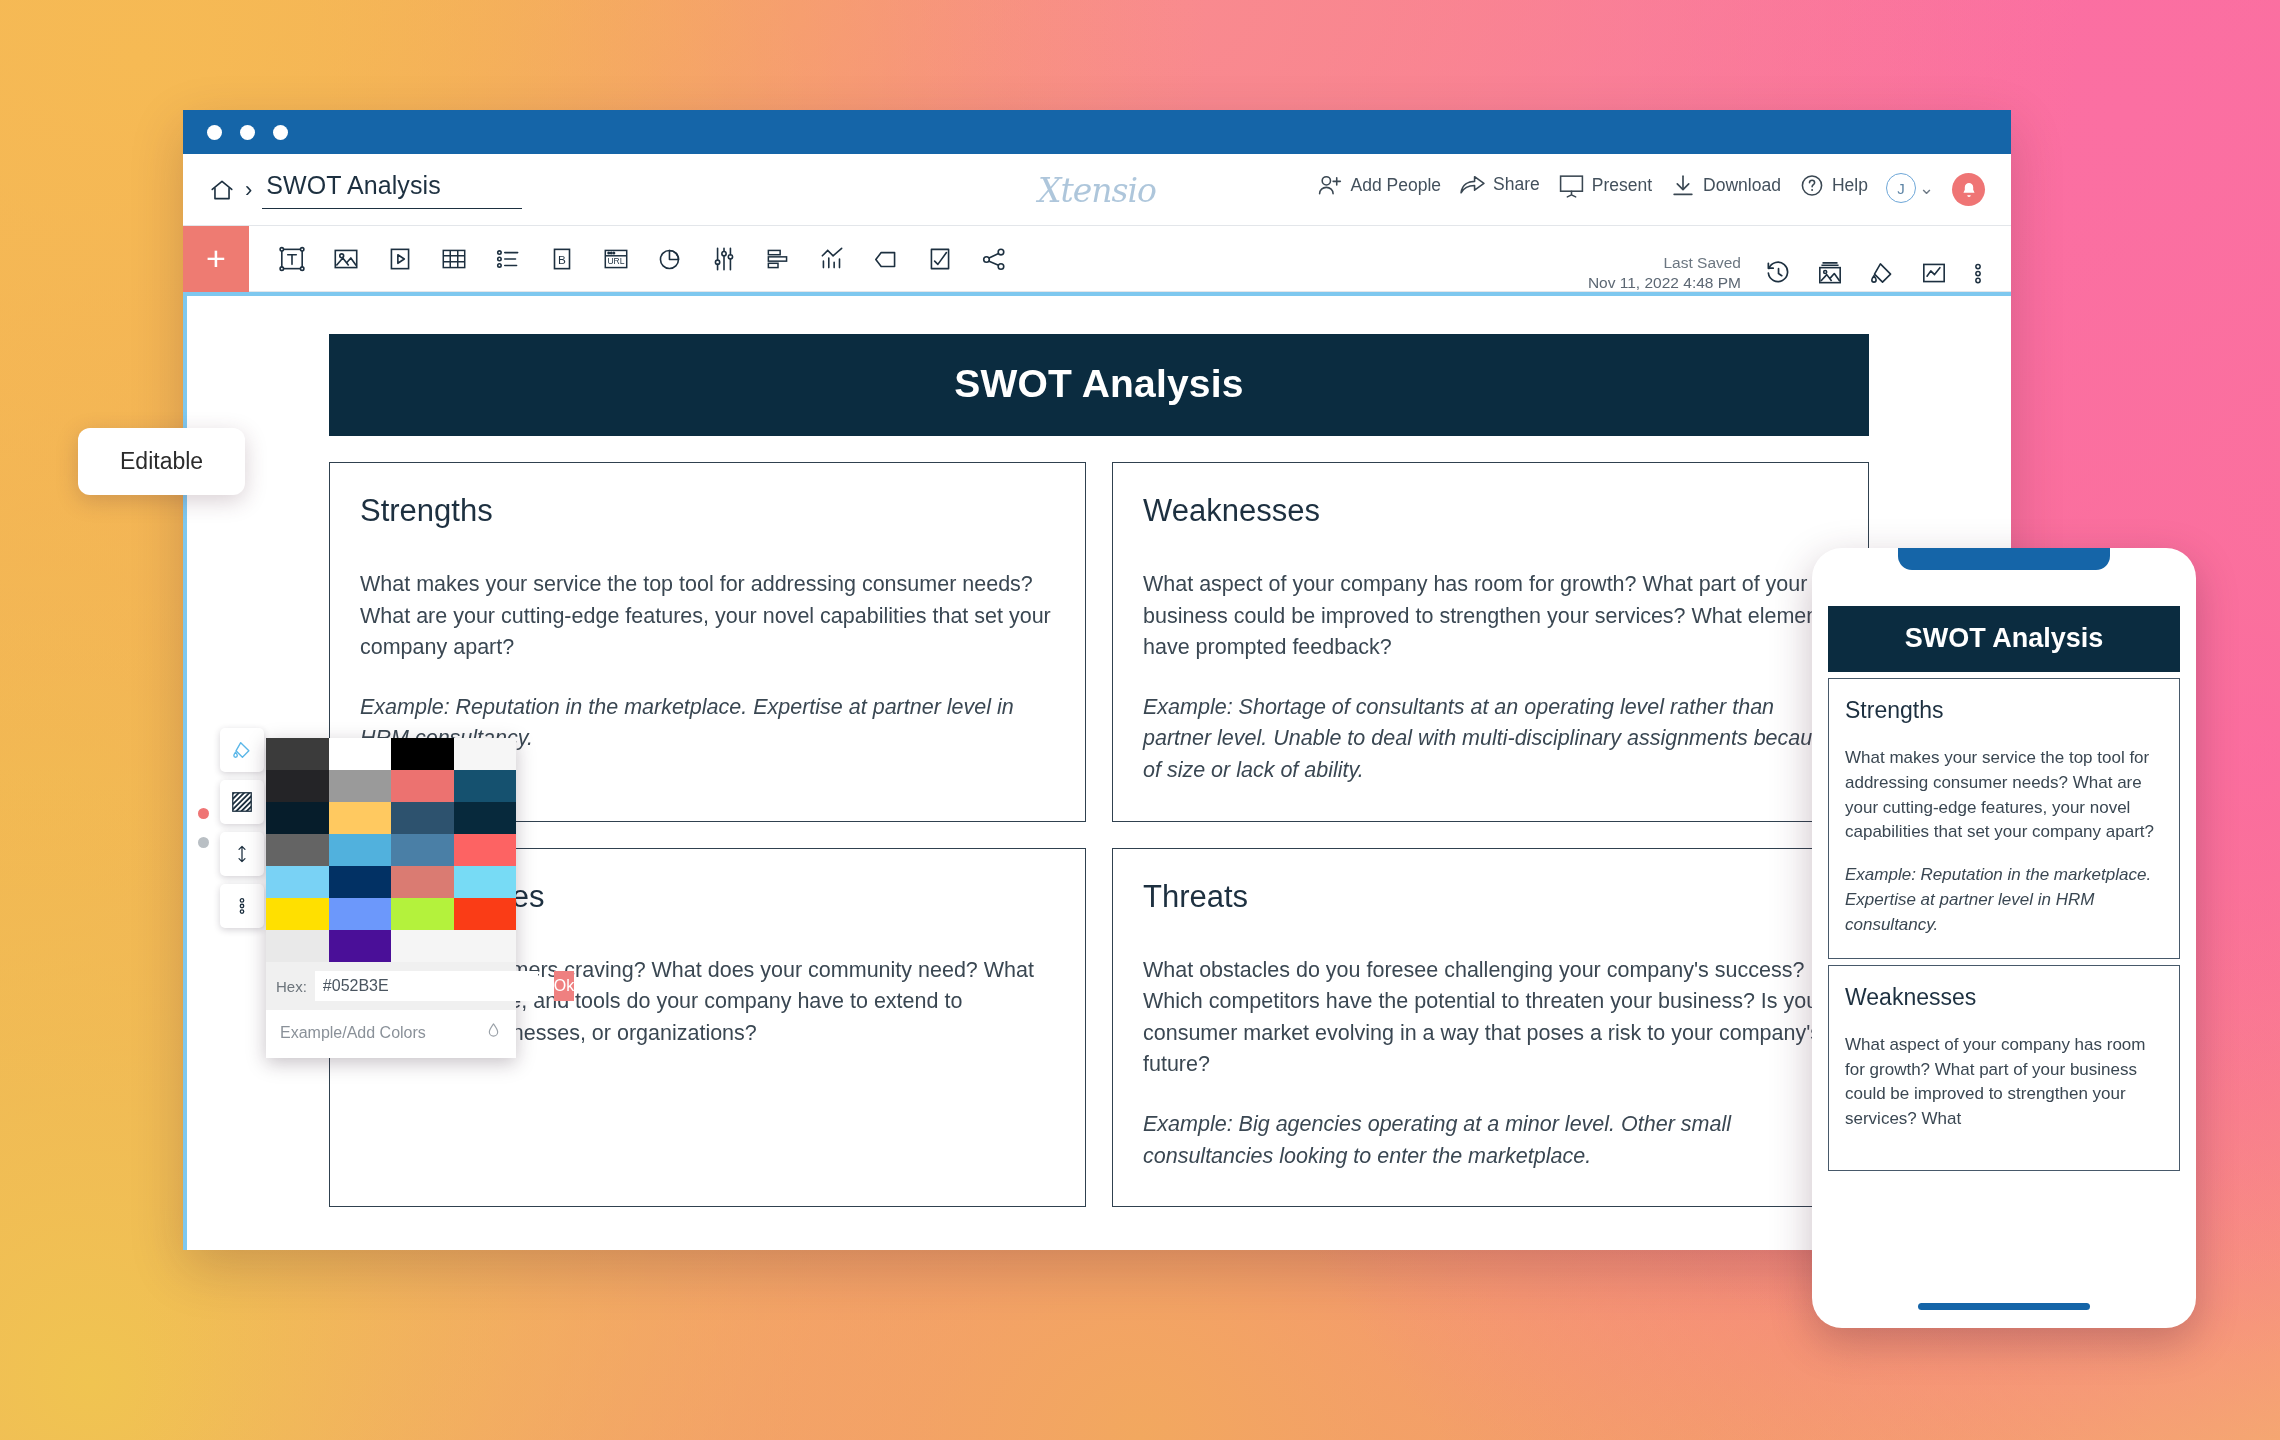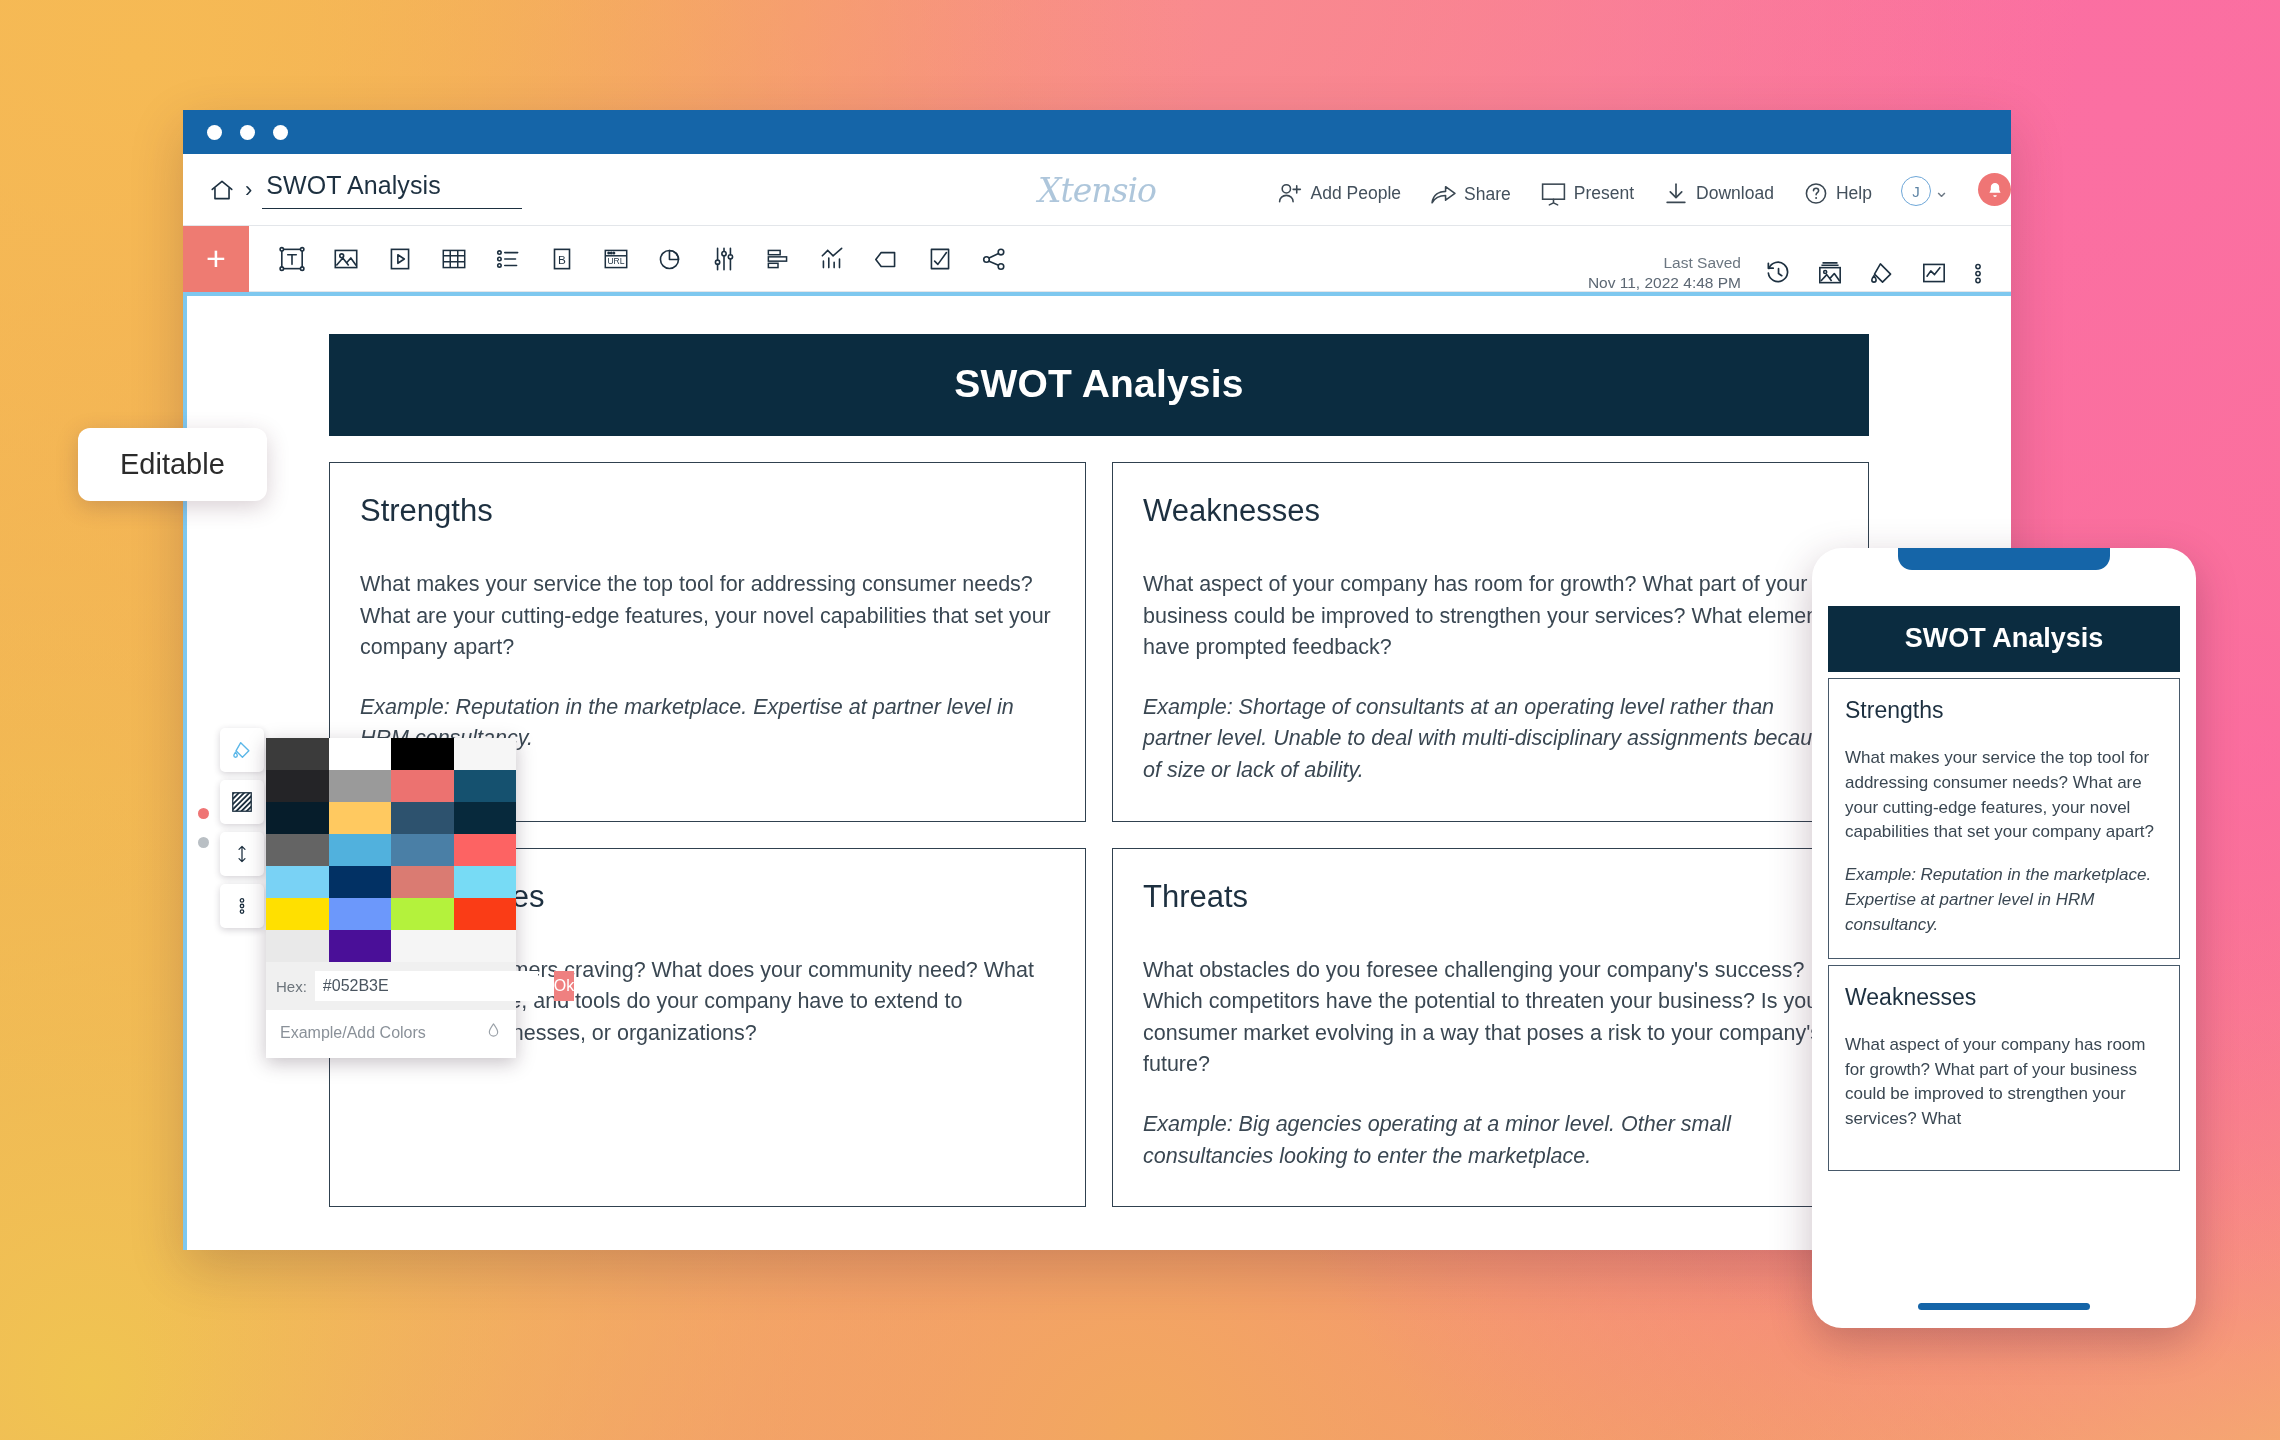--- a/index.html
+++ b/index.html
@@ -61,22 +61,22 @@
     border-bottom: 1.6px solid #1d3040; padding: 0 6px 8px 4px; min-width: 260px;
   }
   .brand {
     position: absolute; left: 50%; top: 50%;
     transform: translate(-50%,-50%);
     font-family: "DejaVu Serif", serif;
     font-style: italic; font-size: 33px; color: #aac4da;
     letter-spacing: -1px; opacity: .95;
   }
   .header-actions {
-    margin-left: auto; display: flex; align-items: flex-end;
-    gap: 29px; 
+    margin-left: auto; display: flex; align-items: flex-start;
+    gap: 18px; padding-right: 26px;
   }
   .hact { display: flex; align-items: center; gap: 7px; color: #43505c; font-size: 17.5px; cursor: pointer; }
   .hact svg { display: block; }
   .avatar-wrap { display: flex; align-items: center; gap: 3px; }
   .avatar {
     width: 30px; height: 30px; border-radius: 50%;
     border: 1.6px solid #6ea7d8; color: #5d84a5;
     display: flex; align-items: center; justify-content: center;
     font-size: 15px;
   }
@@ -126,21 +126,21 @@
   }
   .quad p {
     font-size: 21.5px; line-height: 1.47; color: #3a4752; margin-bottom: 28px;
   }
   .quad p.ex { font-style: italic; margin-bottom: 0; }
 
   
   .editable-tip {
     position: absolute; left: 78px; top: 428px;
     background: #fff; border-radius: 12px;
-    padding: 20px 42px; font-size: 29px; color: #2b2b2b;
+    padding: 20px 42px; font-size: 23px; color: #2b2b2b;
     box-shadow: 0 6px 22px rgba(80,40,60,0.22);
     z-index: 40;
   }
 
   
   .mini-rail {
     position: absolute; left: 220px; top: 728px; z-index: 52;
     display: flex; flex-direction: column; gap: 8px;
   }
   .mini-btn {

